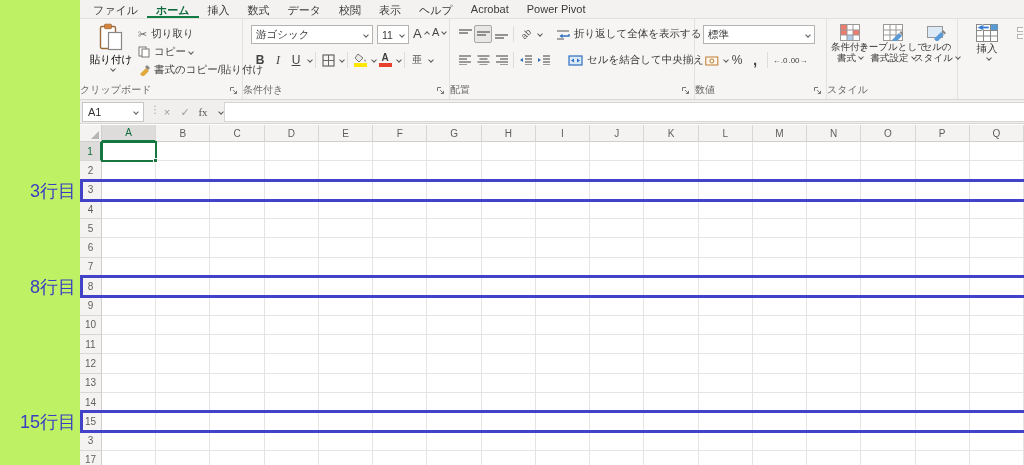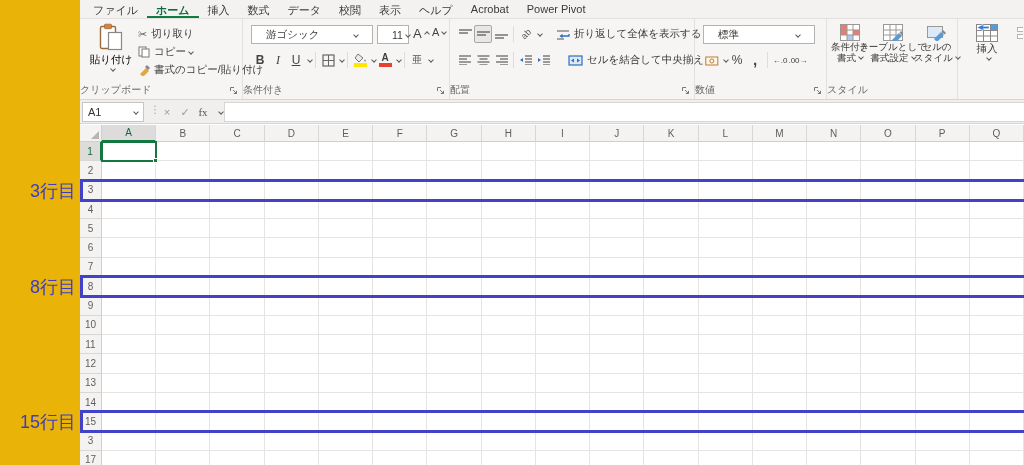--- a/index.html
+++ b/index.html
@@ -1,39 +1,39 @@
 <!DOCTYPE html>
 <html><head>
 <meta charset="utf-8">
 <style>
   * { box-sizing: border-box; margin:0; padding:0; }
   html,body { width:1024px; height:465px; background:#fff; overflow:hidden;
     font-family:"Liberation Sans", sans-serif; }
-  #page { position:relative; width:1024px; height:465px; background:#eab308; }
+  #page { position:relative; width:1024px; height:465px; background:#bef264; }
 
   
   #xlwin { position:absolute; left:80px; top:0; width:944px; height:465px; background:#fff; overflow:hidden; }
 
   
   #menubar { position:absolute; left:0; top:0; width:944px; height:19px;
     background:#f3f2f1; border-bottom:1px solid #e2e0de; display:flex; align-items:stretch; padding-left:4px; }
   .mtab { font-size:11px; color:#3b3a39; padding:3px 9px 0 9px; cursor:default; white-space:nowrap; }
   .mtab.active { font-weight:bold; color:#0f6b3c; border-bottom:2.5px solid #107C41; }
 
   
   #ribbon { position:absolute; left:0; top:19px; width:944px; height:81px; background:#f6f5f4; border-bottom:1px solid #d8d6d4; }
   .group { position:absolute; top:0; height:80px; border-right:1px solid #e3e1df; }
   .grp-label { position:absolute; bottom:2px; left:0; right:14px; font-size:10px; color:#6a6867; white-space:nowrap; }
   .launcher { position:absolute; bottom:3px; right:3px; width:10px; height:10px; }
   .btn { display:inline-flex; align-items:center; font-size:10.5px; color:#3b3a39; white-space:nowrap; }
   .chev { display:inline-block; width:4px; height:4px; border-right:1.2px solid #5a5a5a; border-bottom:1.2px solid #5a5a5a;
     transform:rotate(45deg); margin-left:3px; vertical-align:2px; flex:none; }
   .chev.up { transform:rotate(225deg); vertical-align:-2px; }
   .vbox { display:inline-block; background:#fff; border:1px solid #b5b3b1; font-size:10.5px; color:#3b3a39;
-    display:inline-flex; align-items:center; padding:0 14px; height:19px; }
+    display:inline-flex; align-items:center; padding:0 4px; height:19px; }
   .sepv { display:inline-block; width:1px; height:16px; background:#ddd; margin:0 3px; }
 
   
   #grp-clipboard { left:0; width:163px; }
   #paste-btn { position:absolute; left:8px; top:4px; width:46px; height:62px; display:flex; flex-direction:column; align-items:center; }
   #paste-btn .lbl { font-size:10.5px; margin-top:2px; }
   .minirow { position:absolute; left:58px; height:18px; display:flex; align-items:center; font-size:10.5px; color:#3b3a39; white-space:nowrap; }
   .minirow .ic { margin-right:4px; display:inline-flex; }
 
   

